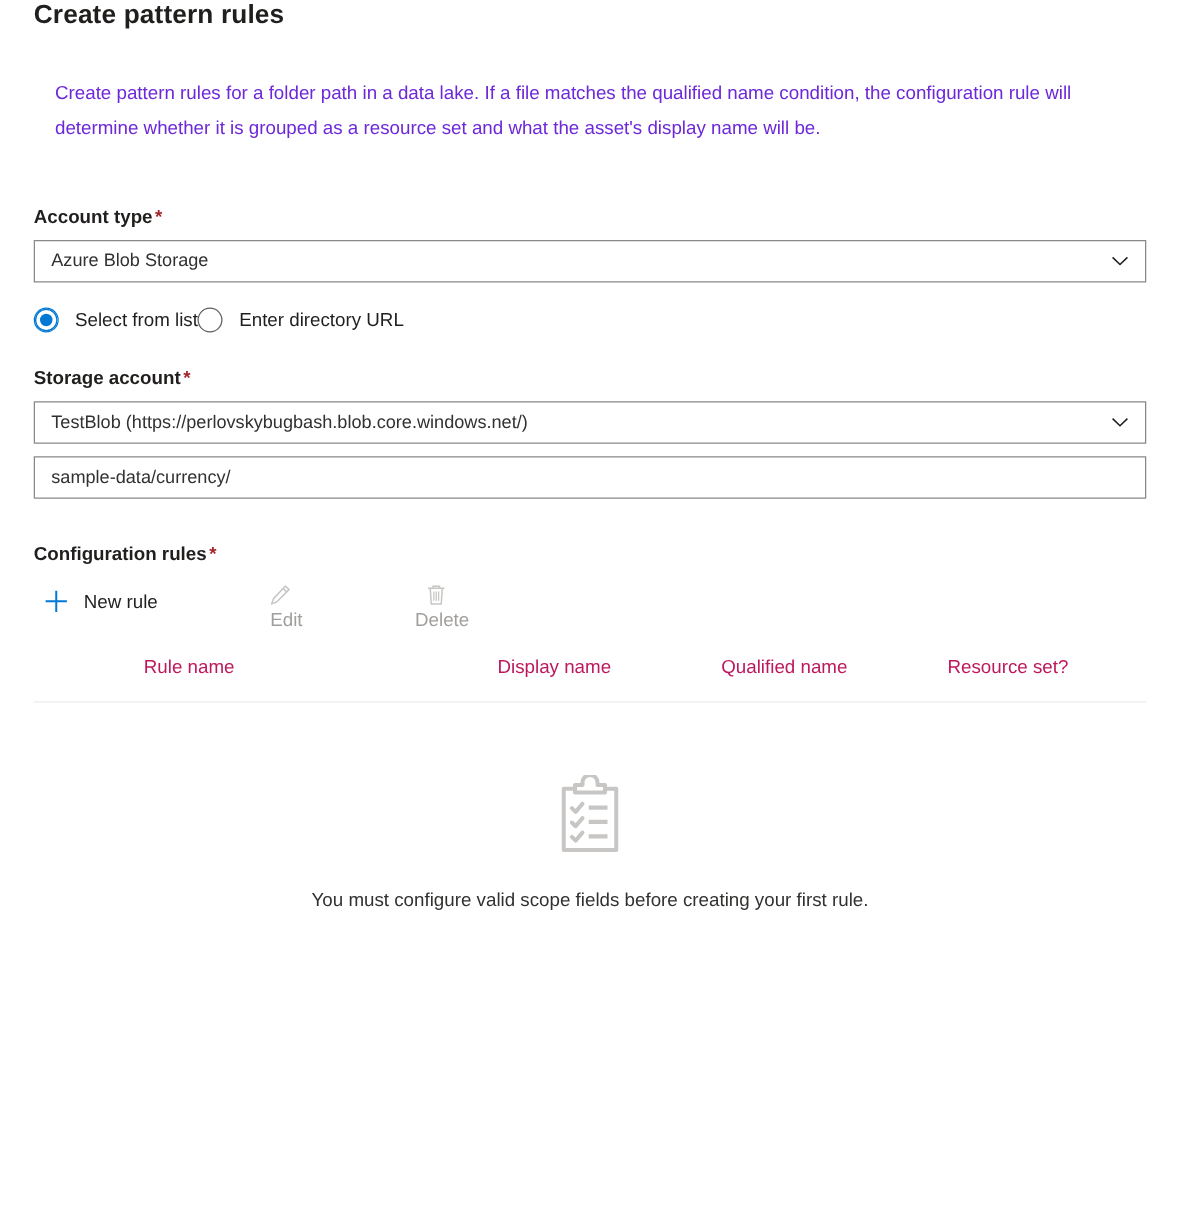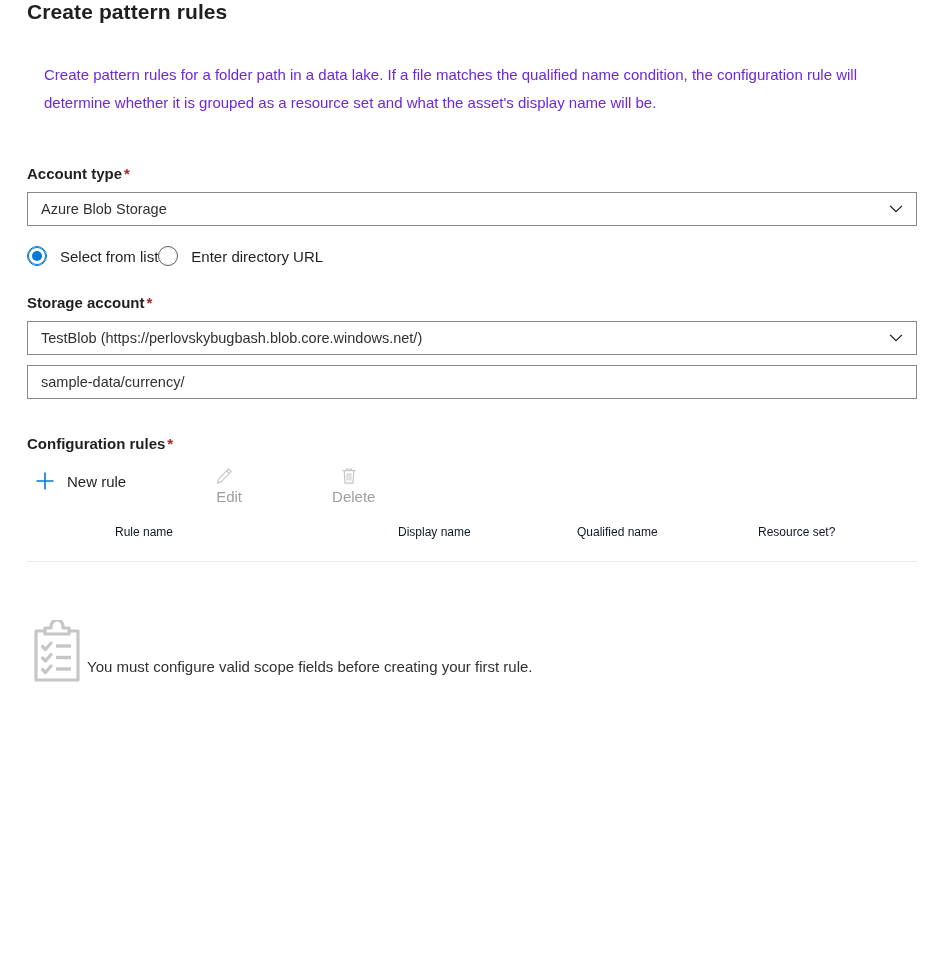--- a/index.html
+++ b/index.html
@@ -163,33 +163,33 @@
 
   .table-wrap { padding-top: 25px; }
   .table-head {
     position: relative;
     height: 36px;
     border-bottom: 1px solid #edebe9;
   }
   .th {
     position: absolute;
     top: 0;
-    font-size: 12px;
-    color: #0f172a;
+    font-size: 15px;
+    color: #be185d;
     white-space: nowrap;
   }
   .th-rule { left: 88px; }
   .th-display { left: 371px; }
   .th-qualified { left: 550px; }
   .th-resource { left: 731px; }
 
   .empty-state {
     padding-top: 58px;
     display: flex;
-    flex-direction: row;
+    flex-direction: column;
     align-items: center;
   }
   .empty-icon { width: 60px; height: 64px; }
   .empty-icon svg { display: block; }
   .empty-text {
     font-size: 15px;
     color: #323130;
     margin-top: 28px;
     text-align: center;
   }

